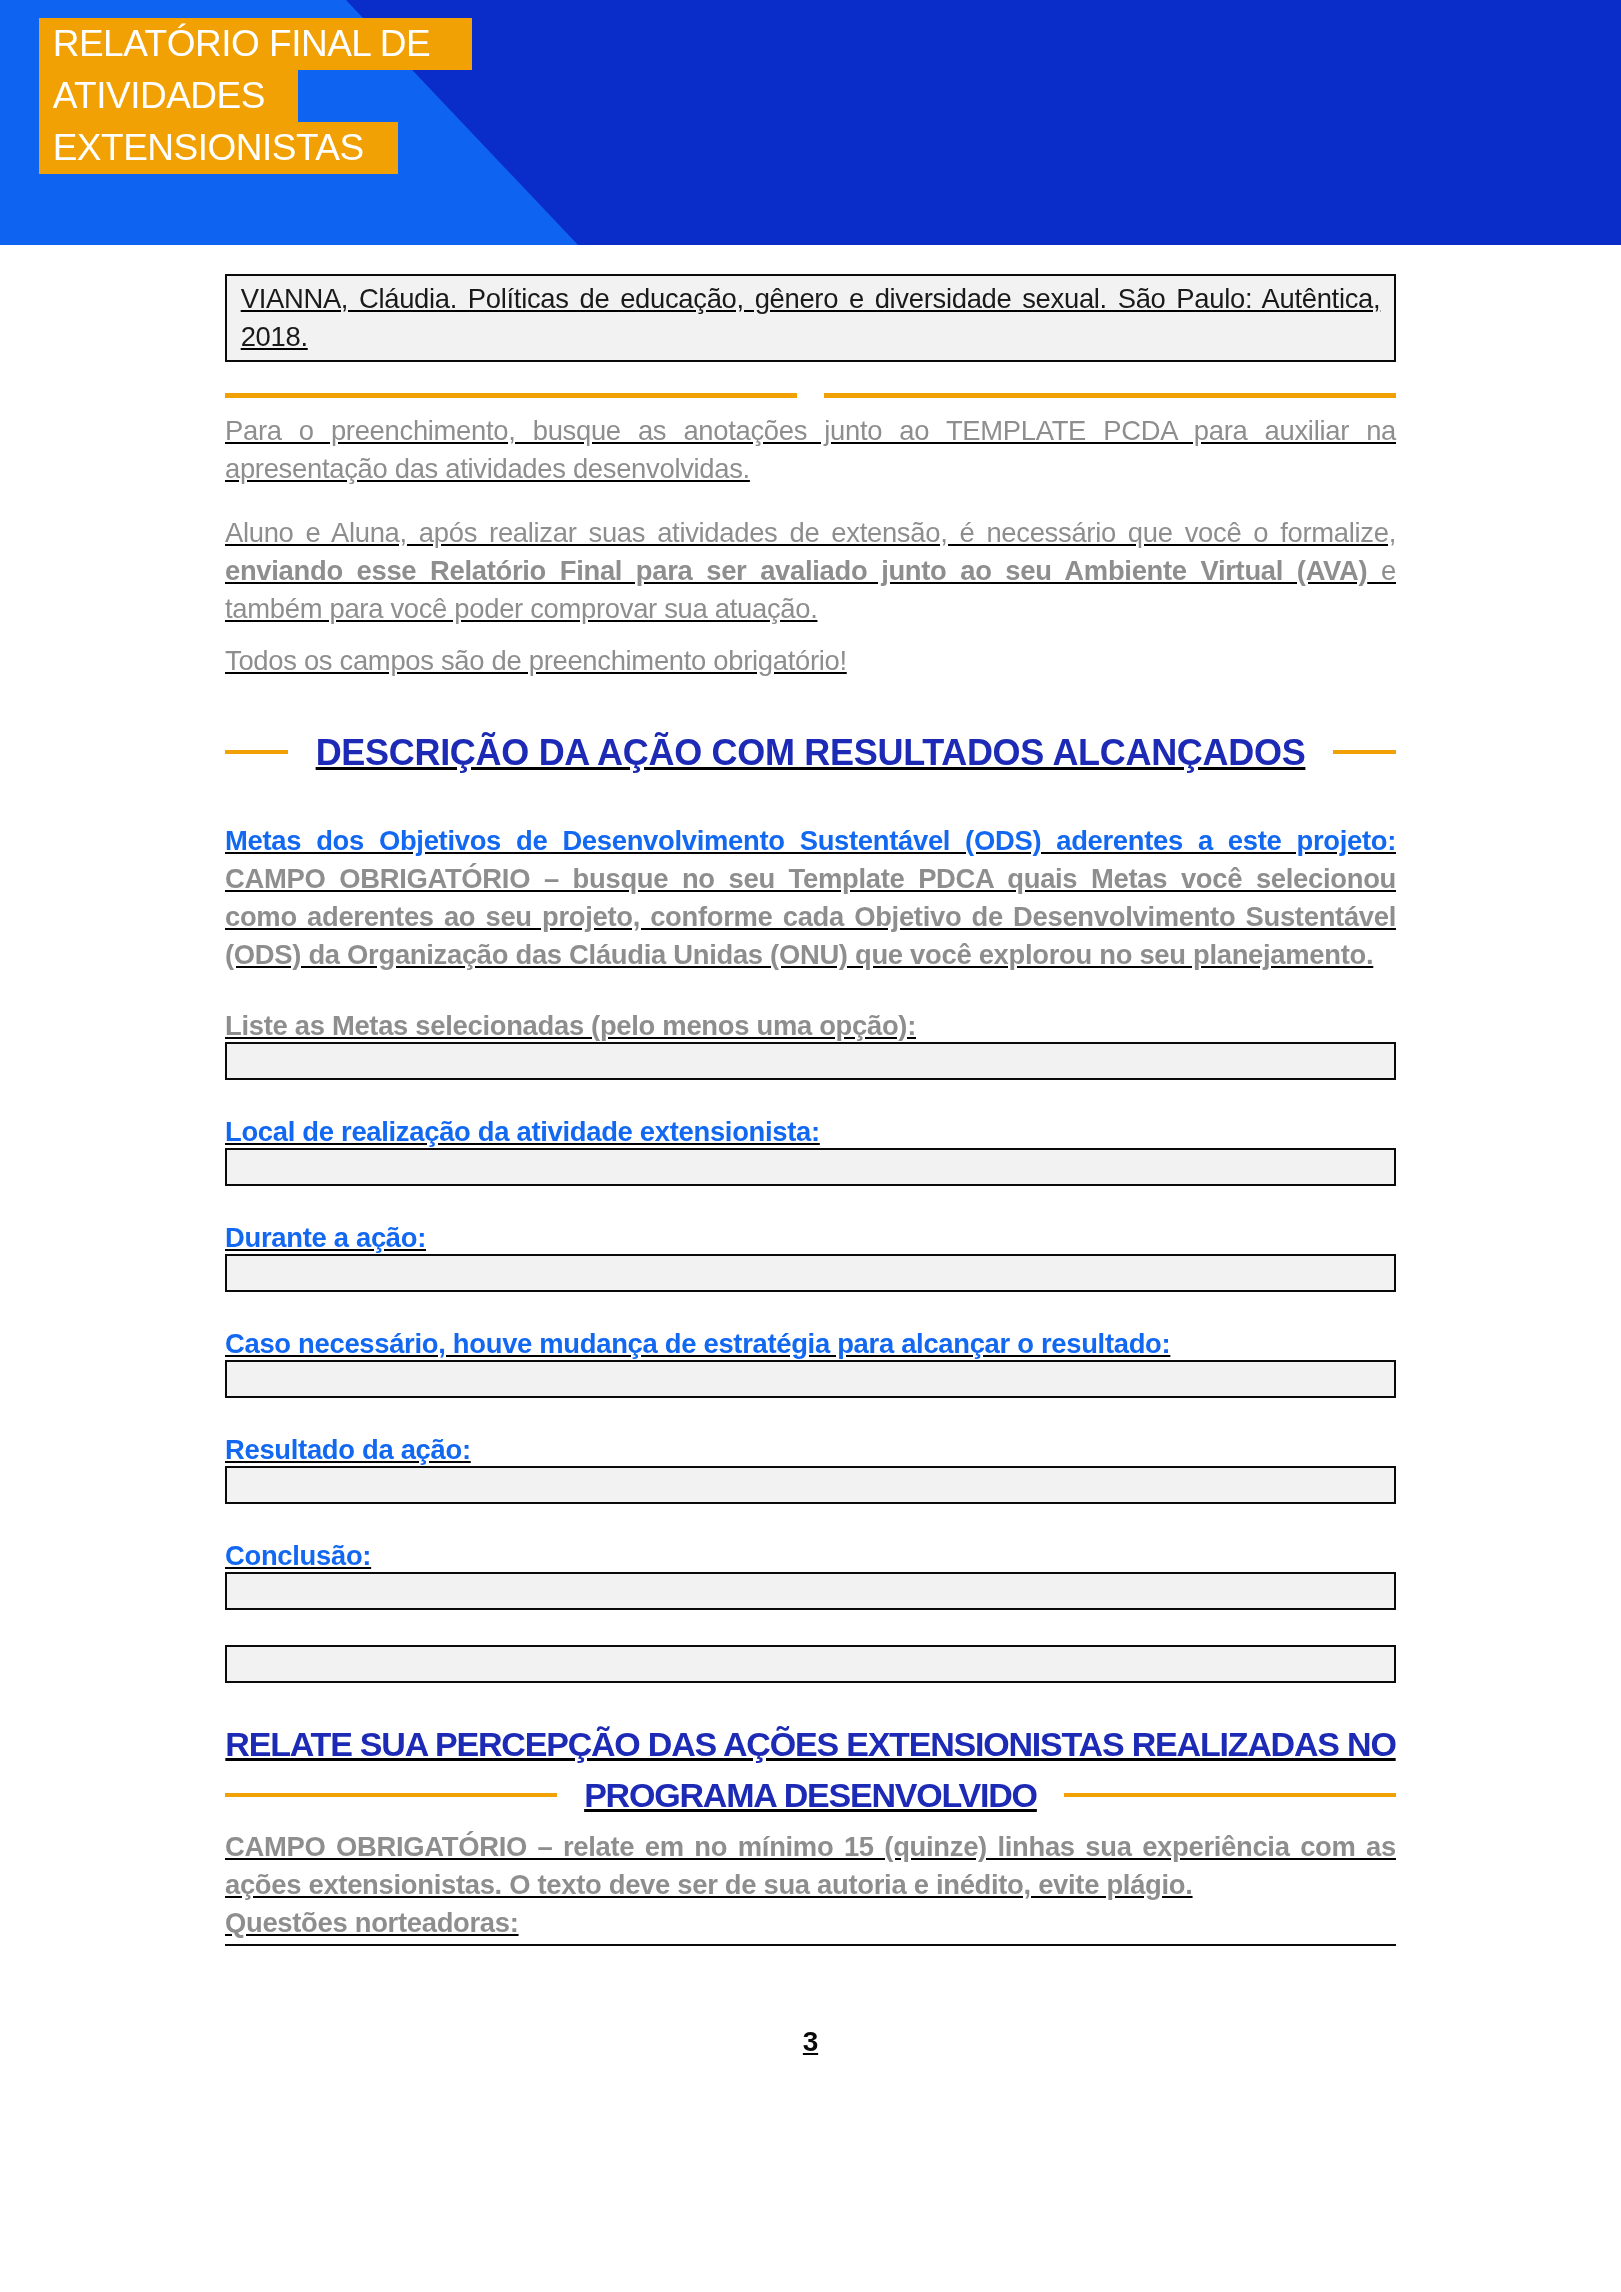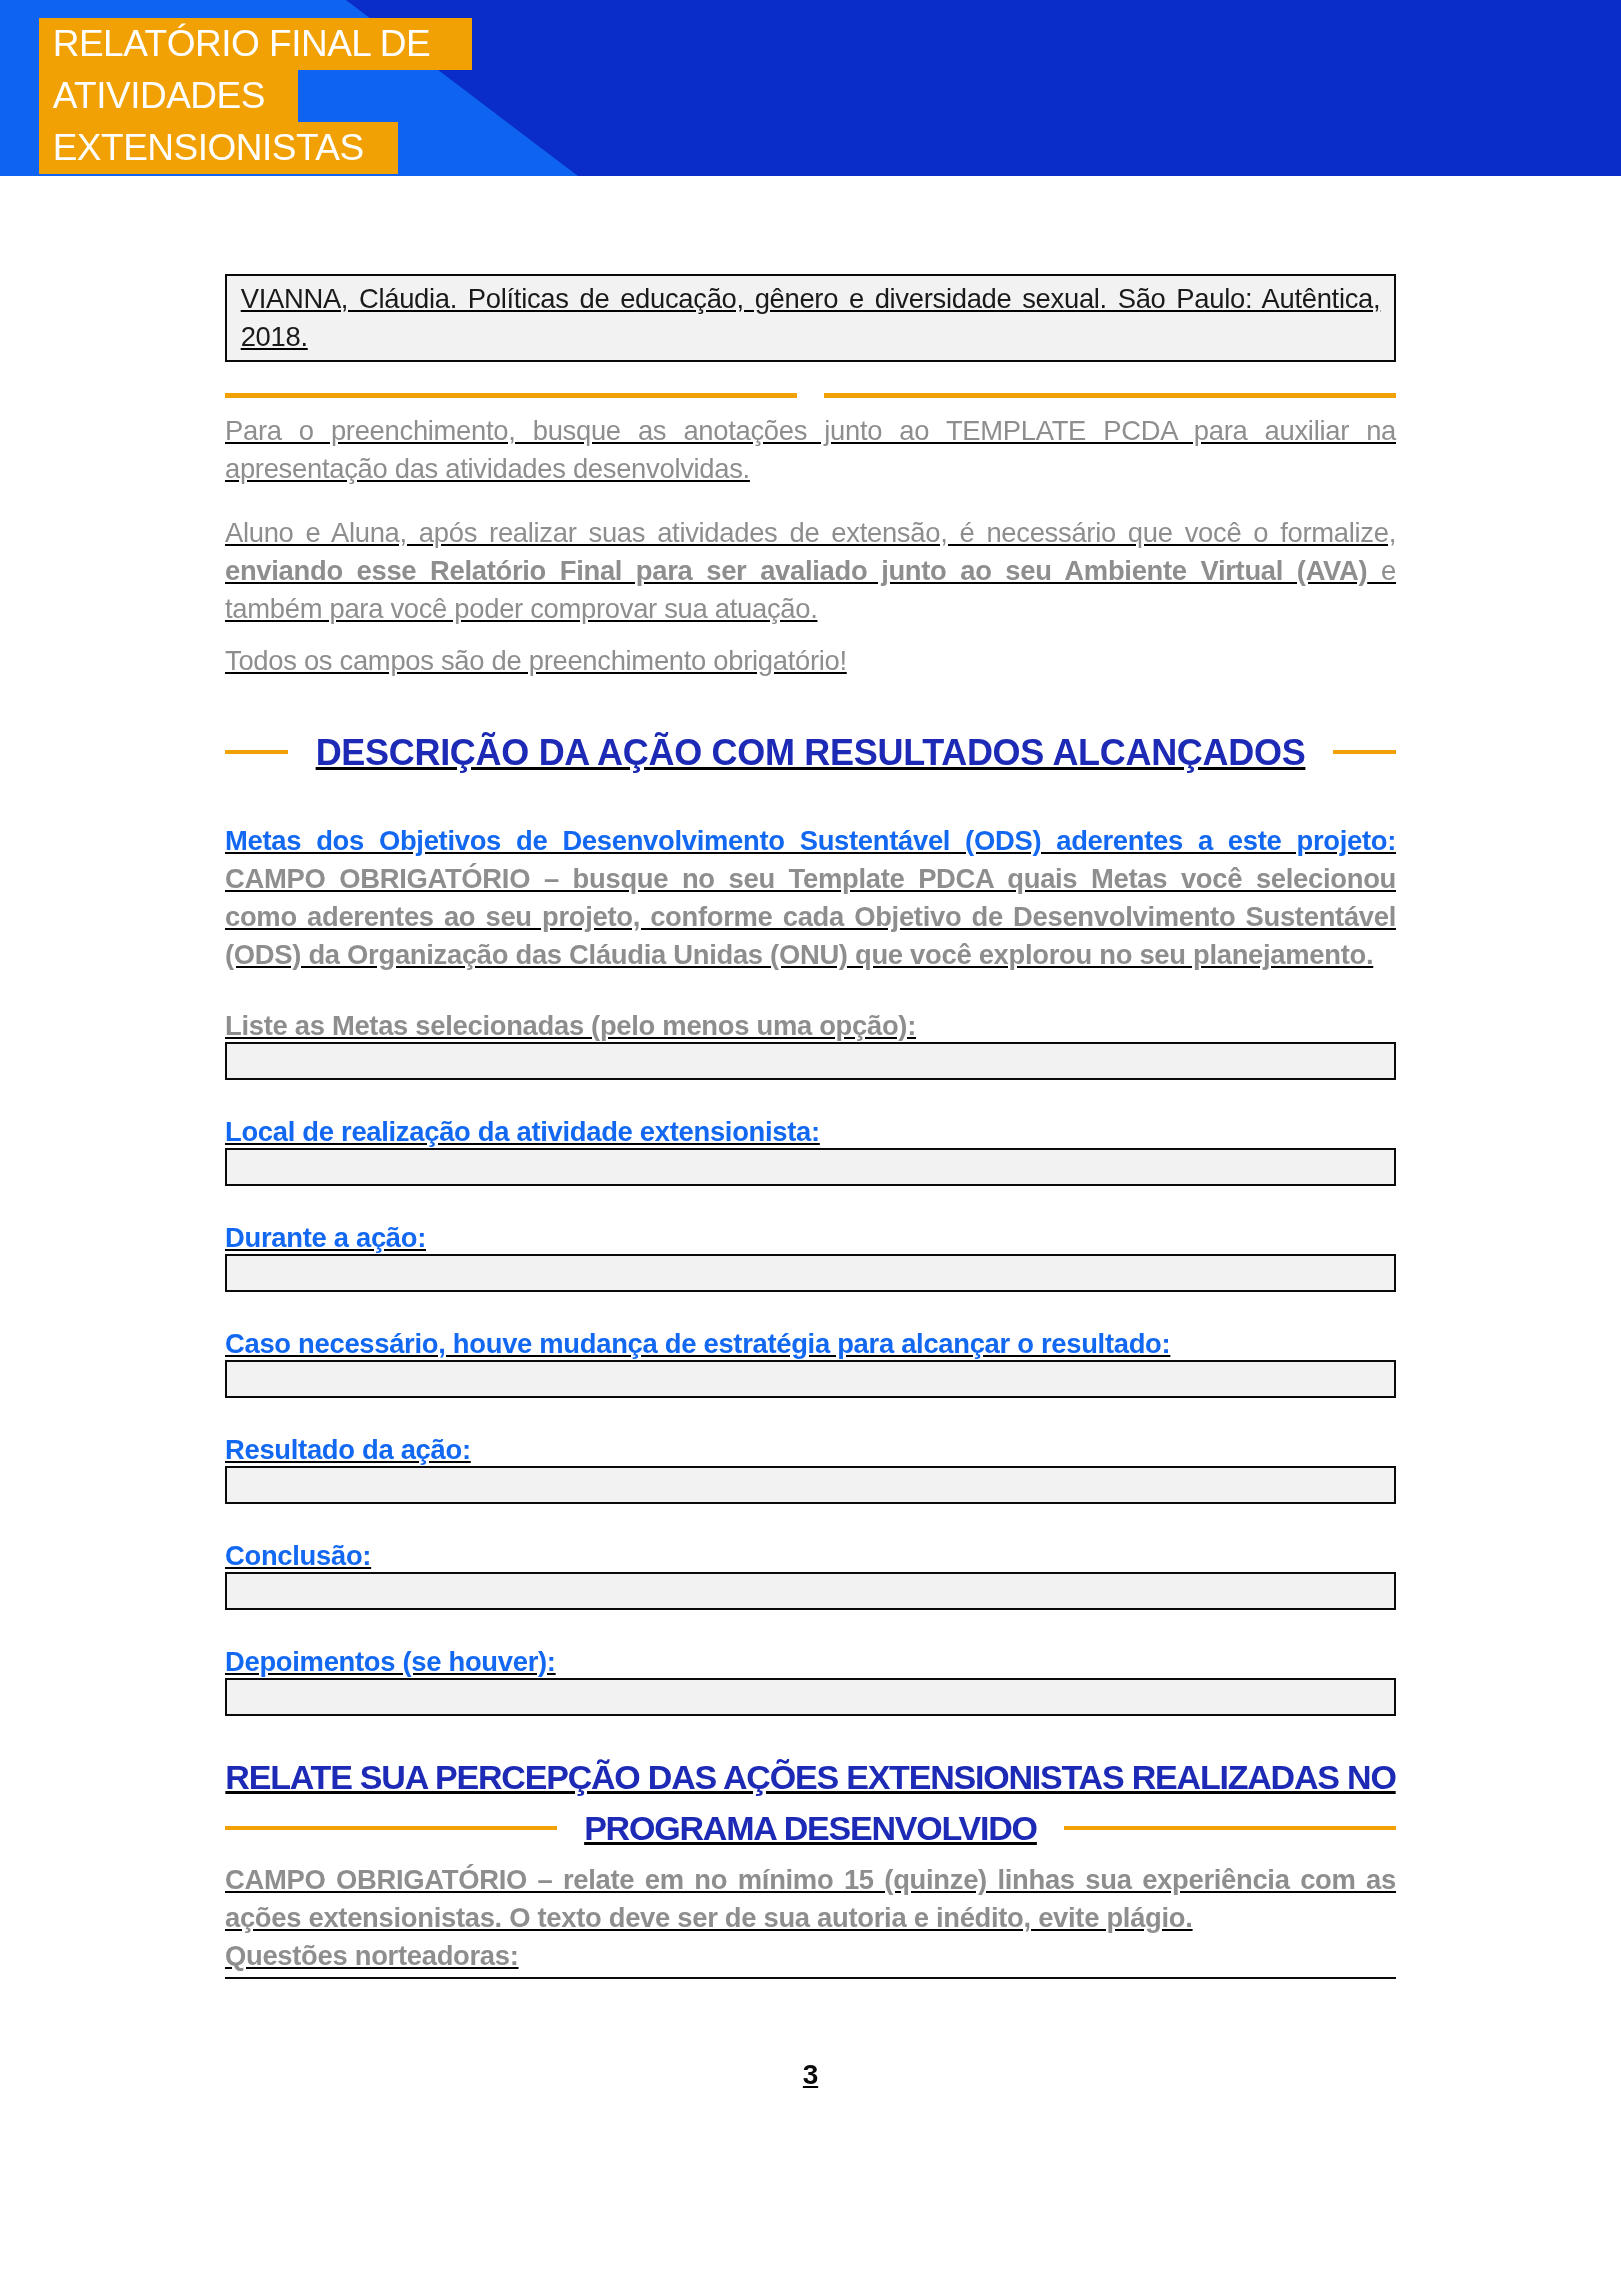--- a/index.html
+++ b/index.html
@@ -10,21 +10,21 @@
     height: 2293px;
     background: #ffffff;
     overflow: hidden;
     letter-spacing: -0.3px;
   }
 
   
   .banner {
     position: relative;
     width: 100%;
-    height: 176px;
+    height: 245px;
     background: #0E63F1;
   }
   .banner-dark {
     position: absolute;
     inset: 0;
     background: #0A2CC9;
     clip-path: polygon(346px 0, 100% 0, 100% 100%, 578px 100%);
   }
   .banner-titles {
     position: absolute;
@@ -236,21 +236,20 @@
       <div class="field-label blue">Resultado da ação:</div>
       <div class="input-box" role="textbox"></div>
     </div>
 
     <div class="field">
       <div class="field-label blue">Conclusão:</div>
       <div class="input-box" role="textbox"></div>
     </div>
 
     <div class="field">
-      <div class="field-label blue">Depoimentos (se houver):</div>
       <div class="input-box" role="textbox"></div>
     </div>
 
     <div class="h3block">
       <div class="h3line1">RELATE SUA PERCEPÇÃO DAS AÇÕES EXTENSIONISTAS REALIZADAS NO</div>
       <div class="h3row">
         <div class="hline"></div>
         <div class="h-navy">PROGRAMA DESENVOLVIDO</div>
         <div class="hline"></div>
       </div>

